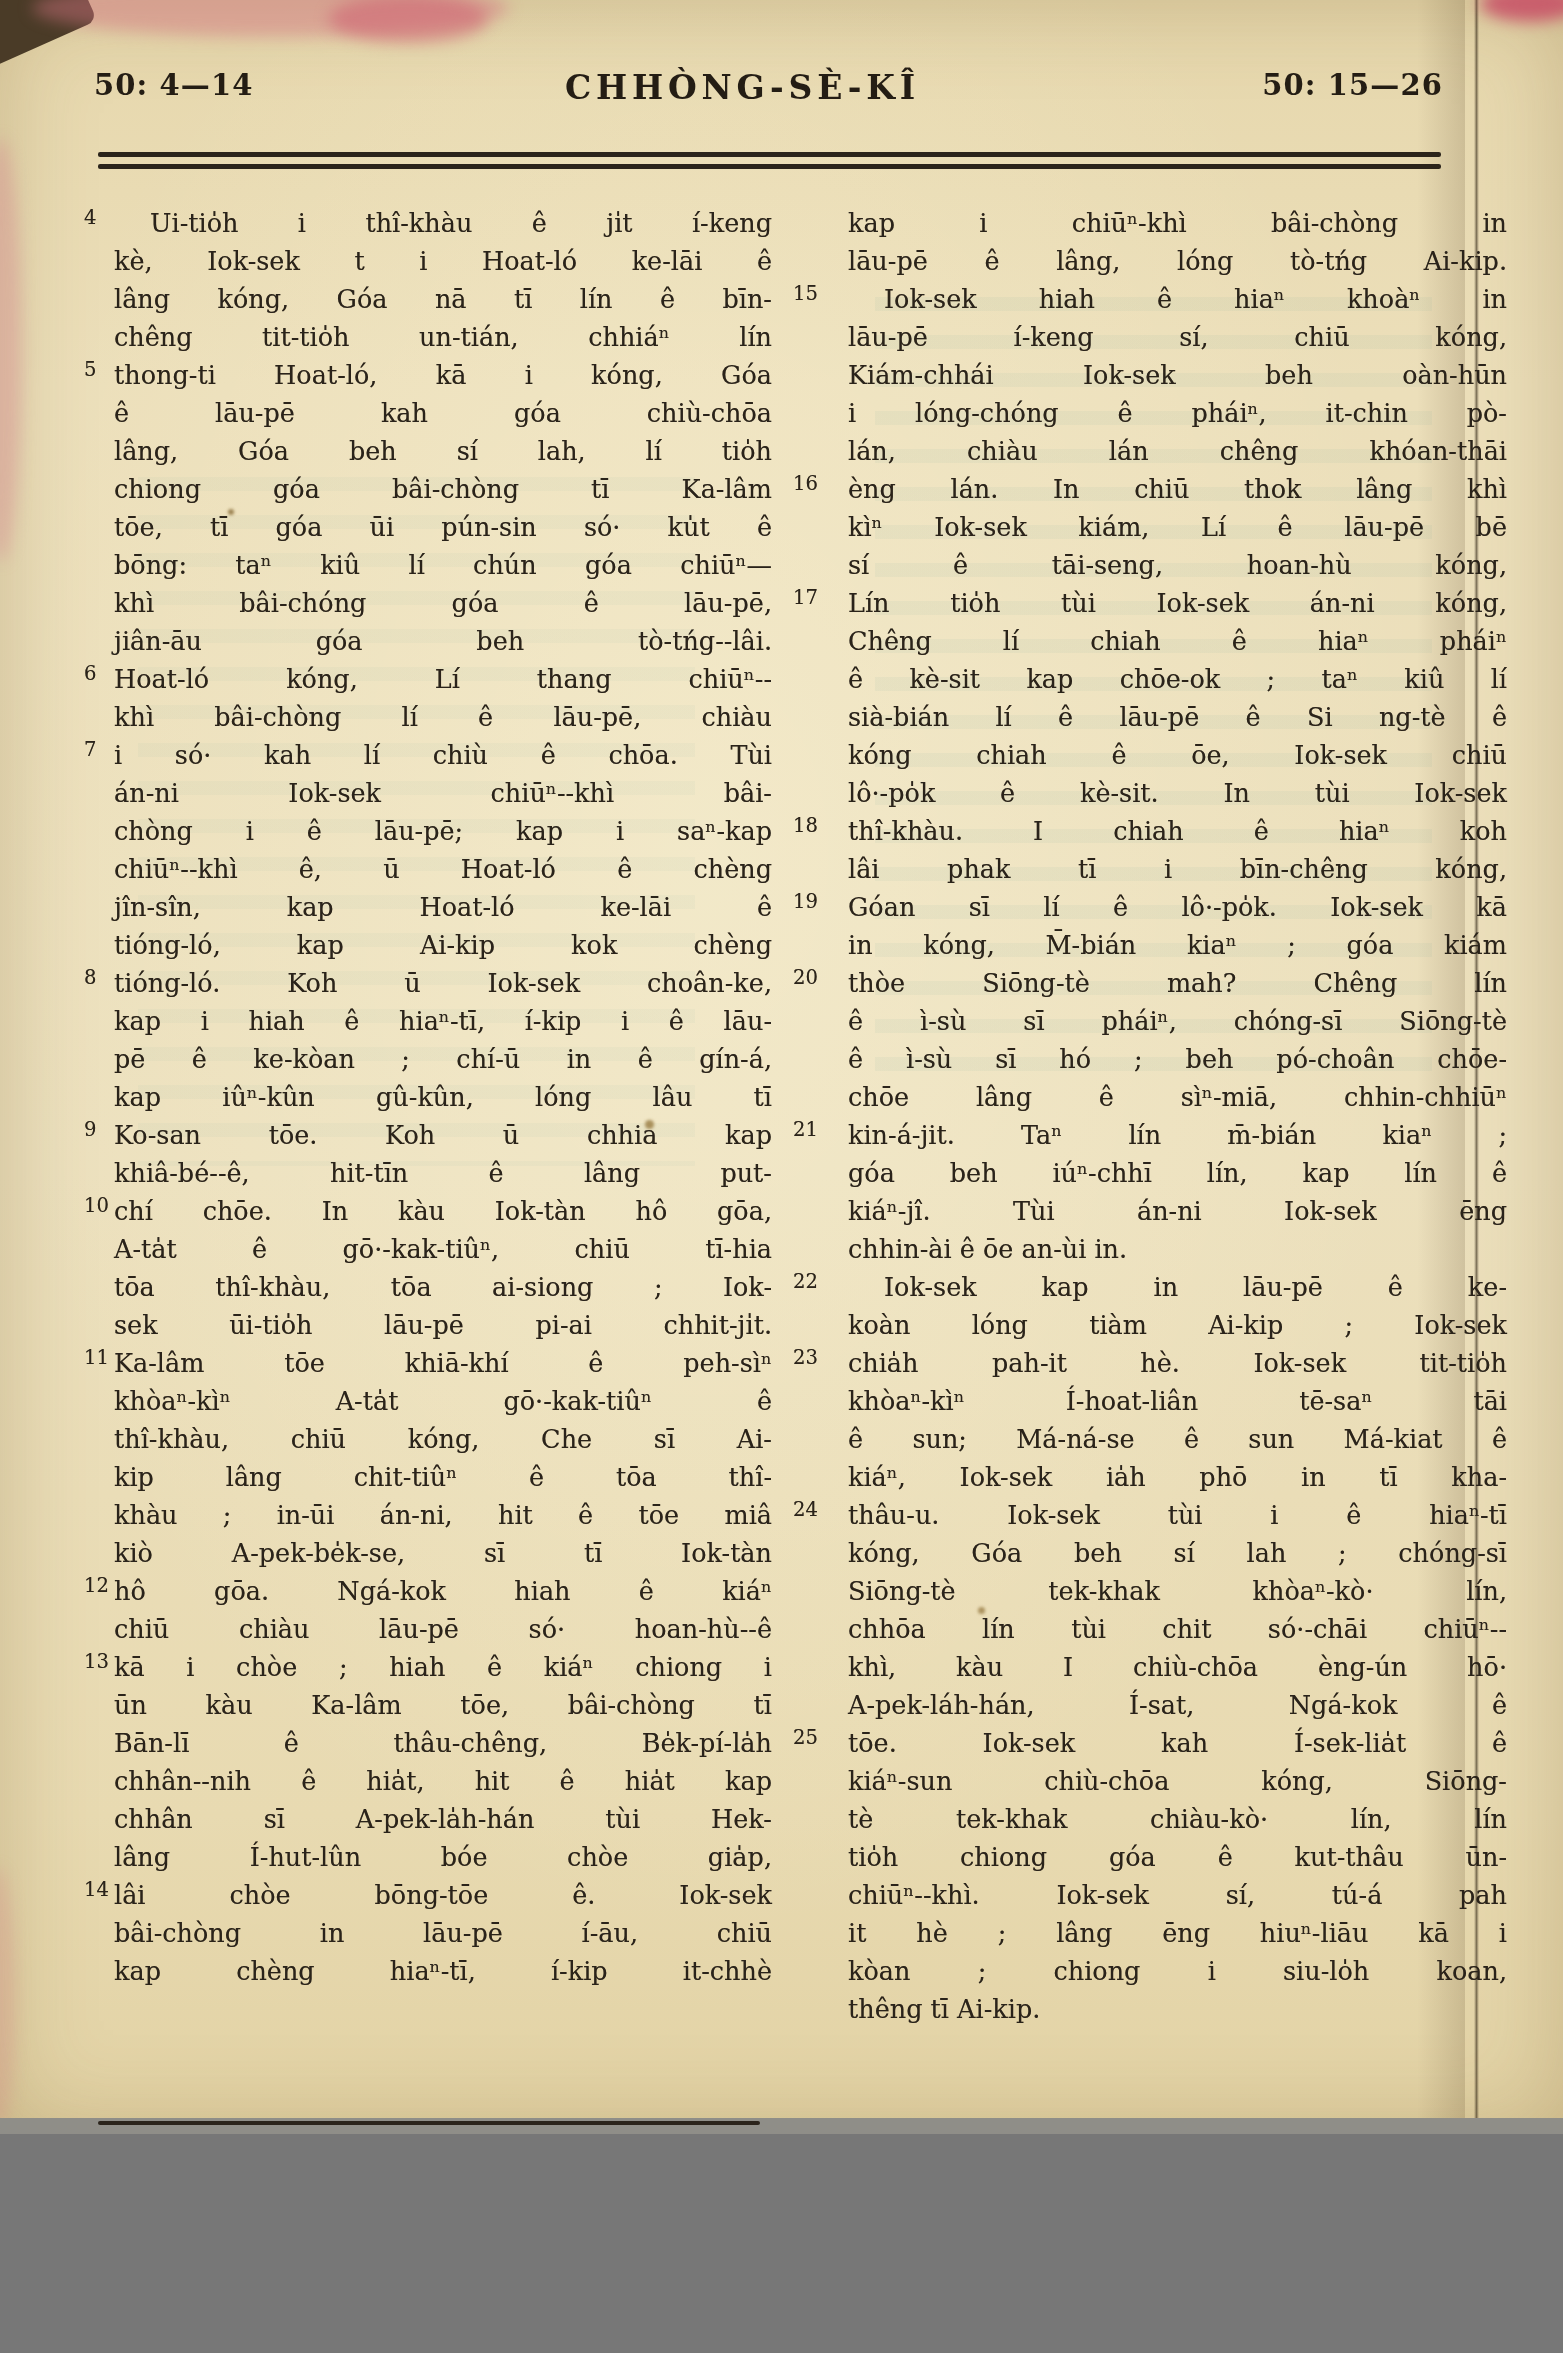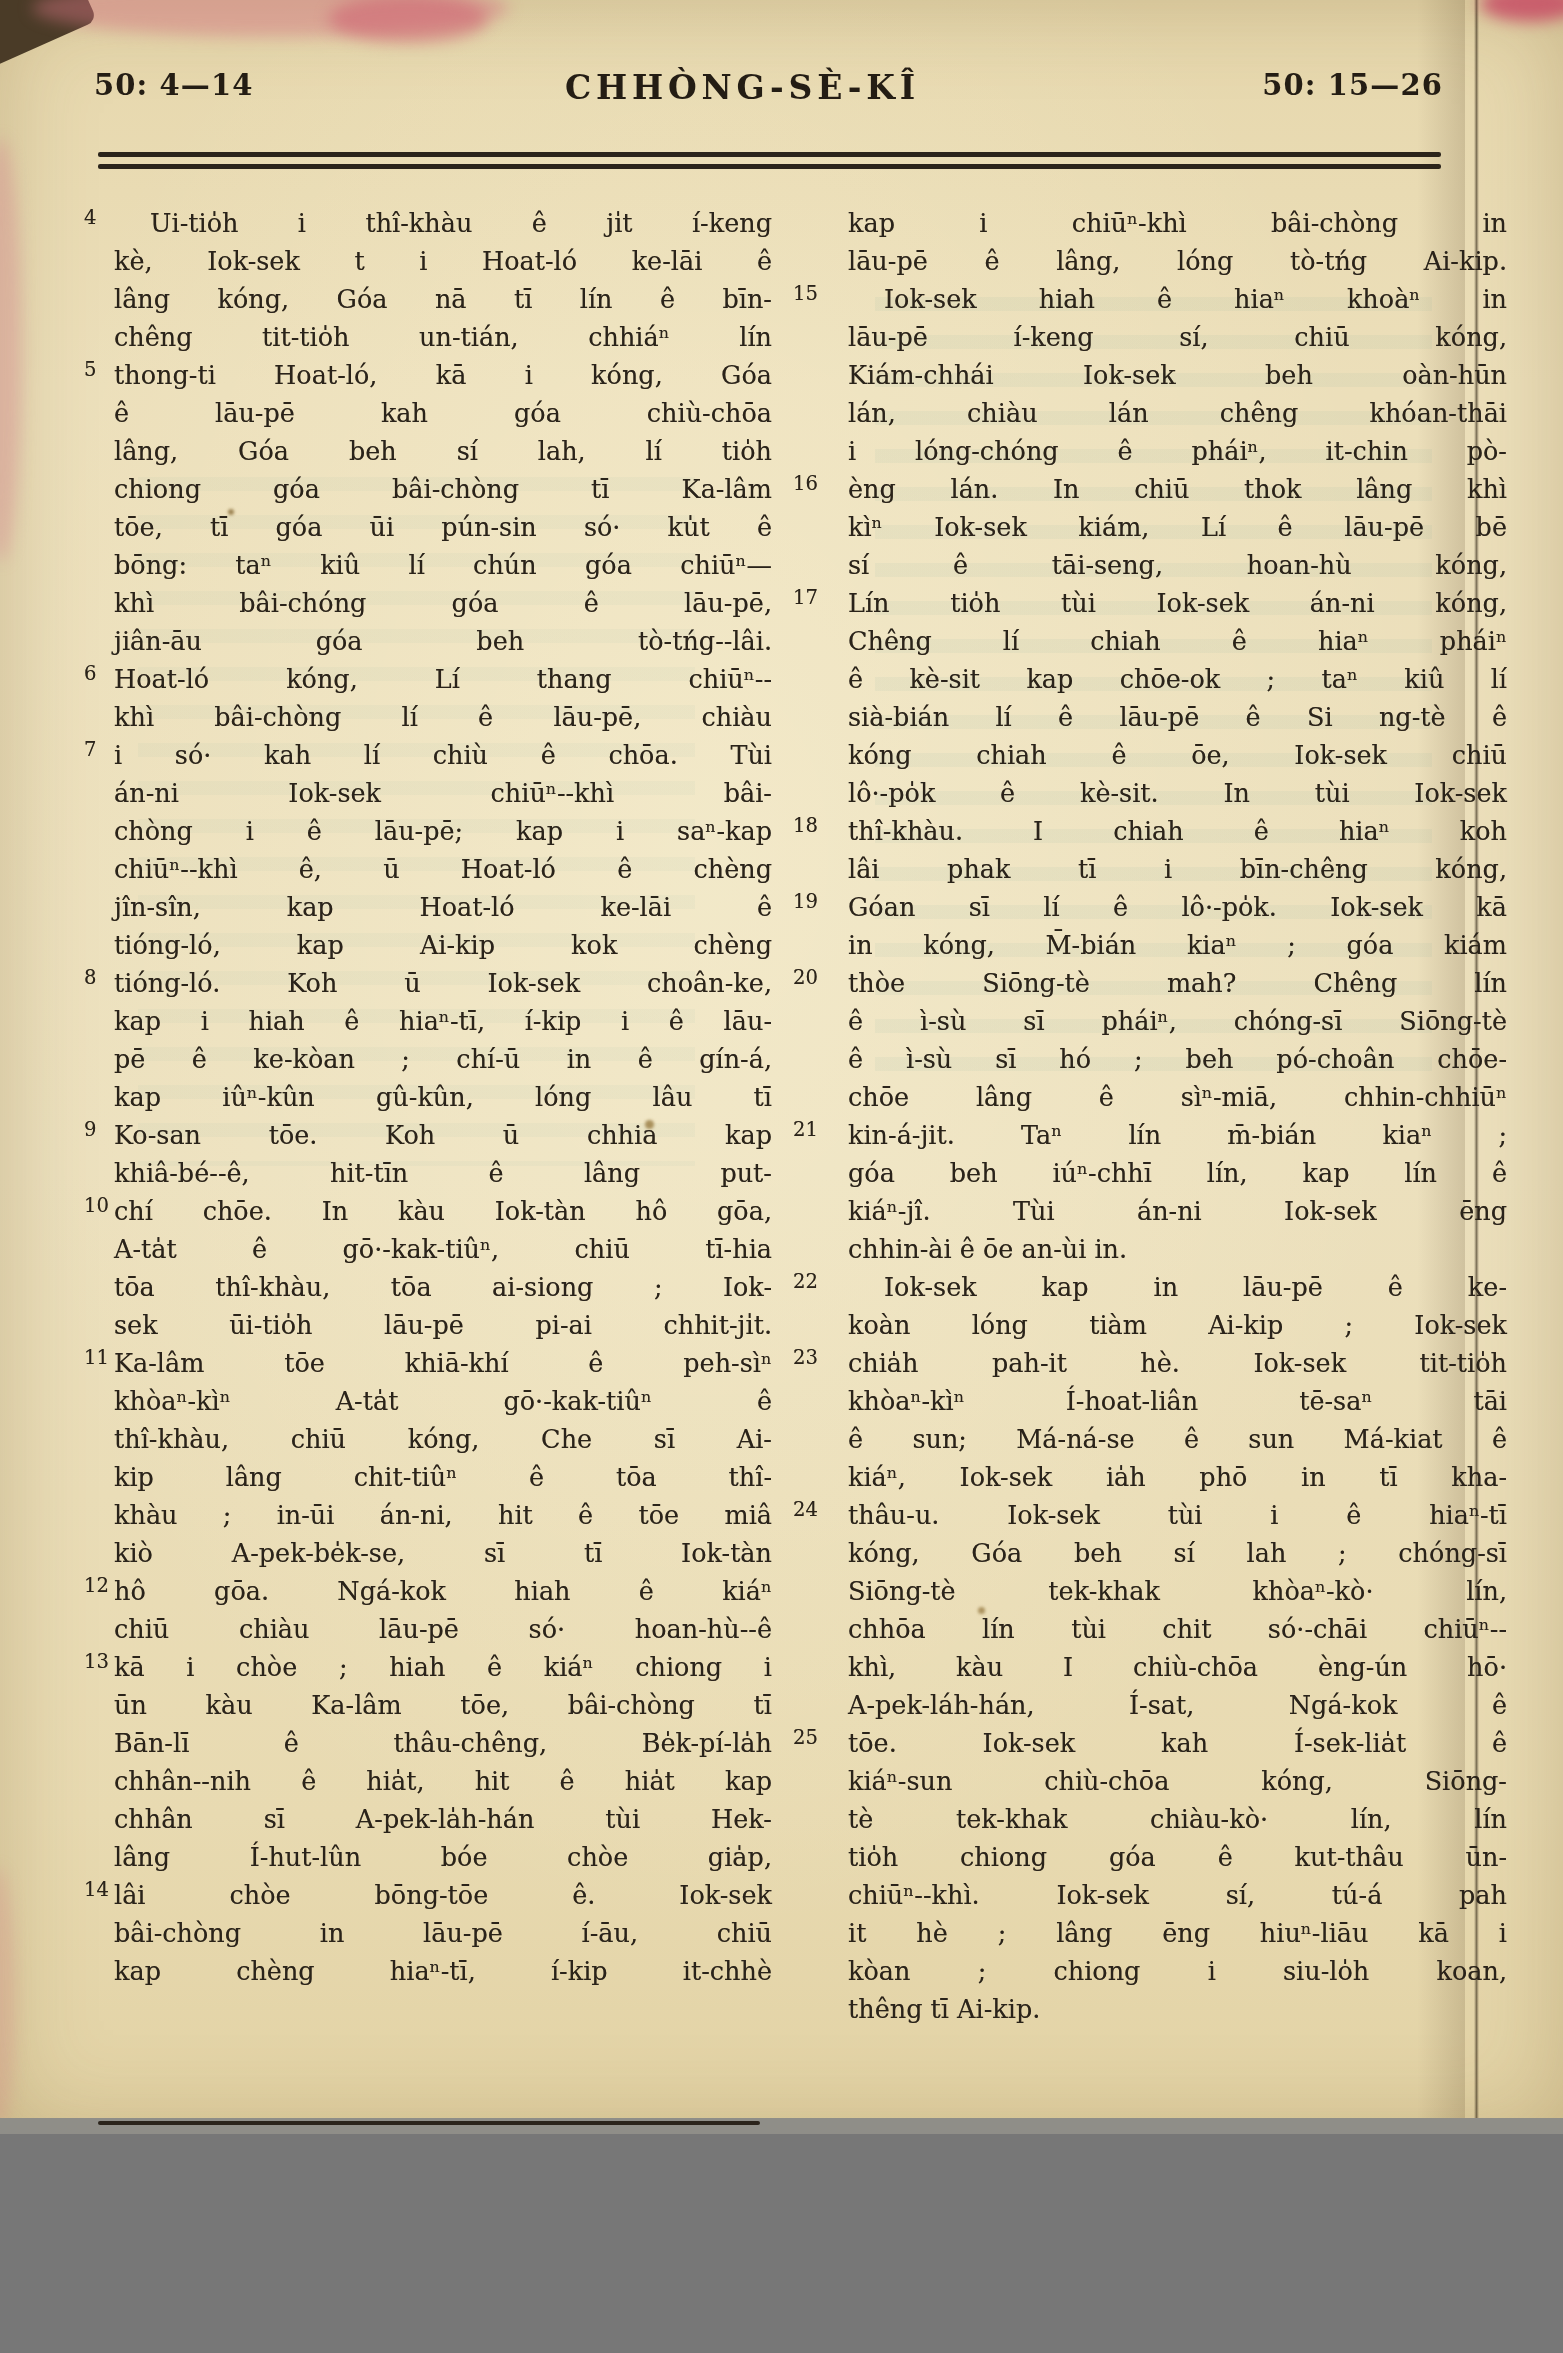--- a/index.html
+++ b/index.html
@@ -146,22 +146,22 @@
       <div class="tline"><span class="vnum">14</span><span>lâi chòe bōng-tōe ê.  Iok-sek</span></div>
       <div class="tline"><span>bâi-chòng in lāu-pē í-āu, chiū</span></div>
       <div class="tline"><span>kap chèng hiaⁿ-tī, í-kip it-chhè</span></div>
     </div>
   <div class="col" id="col-right">
       <div class="tline"><span>kap i chiūⁿ-khì bâi-chòng in</span></div>
       <div class="tline"><span>lāu-pē ê lâng, lóng tò-tńg Ai-kip.</span></div>
       <div class="tline ind"><span class="vnum">15</span><span>Iok-sek hiah ê hiaⁿ khoàⁿ in</span></div>
       <div class="tline"><span>lāu-pē í-keng sí, chiū kóng,</span></div>
       <div class="tline"><span>Kiám-chhái Iok-sek beh oàn-hūn</span></div>
+      <div class="tline"><span>i lóng-chóng ê pháiⁿ, it-chin pò-</span></div>
       <div class="tline"><span>lán, chiàu lán chêng khóan-thāi</span></div>
-      <div class="tline"><span>i lóng-chóng ê pháiⁿ, it-chin pò-</span></div>
       <div class="tline"><span class="vnum">16</span><span>èng lán.  In chiū thok lâng khì</span></div>
       <div class="tline"><span>kìⁿ Iok-sek kiám, Lí ê lāu-pē bē</span></div>
       <div class="tline"><span>sí ê tāi-seng, hoan-hù kóng,</span></div>
       <div class="tline"><span class="vnum">17</span><span>Lín tio̍h tùi Iok-sek án-ni kóng,</span></div>
       <div class="tline"><span>Chêng lí chiah ê hiaⁿ pháiⁿ</span></div>
       <div class="tline"><span>ê kè-sit kap chōe-ok ; taⁿ kiû lí</span></div>
       <div class="tline"><span>sià-bián lí ê lāu-pē ê Si ng-tè ê</span></div>
       <div class="tline"><span>kóng chiah ê ōe, Iok-sek chiū</span></div>
       <div class="tline"><span>lô·-po̍k ê kè-sit.  In tùi Iok-sek</span></div>
       <div class="tline"><span class="vnum">18</span><span>thî-khàu.  I chiah ê hiaⁿ koh</span></div>

